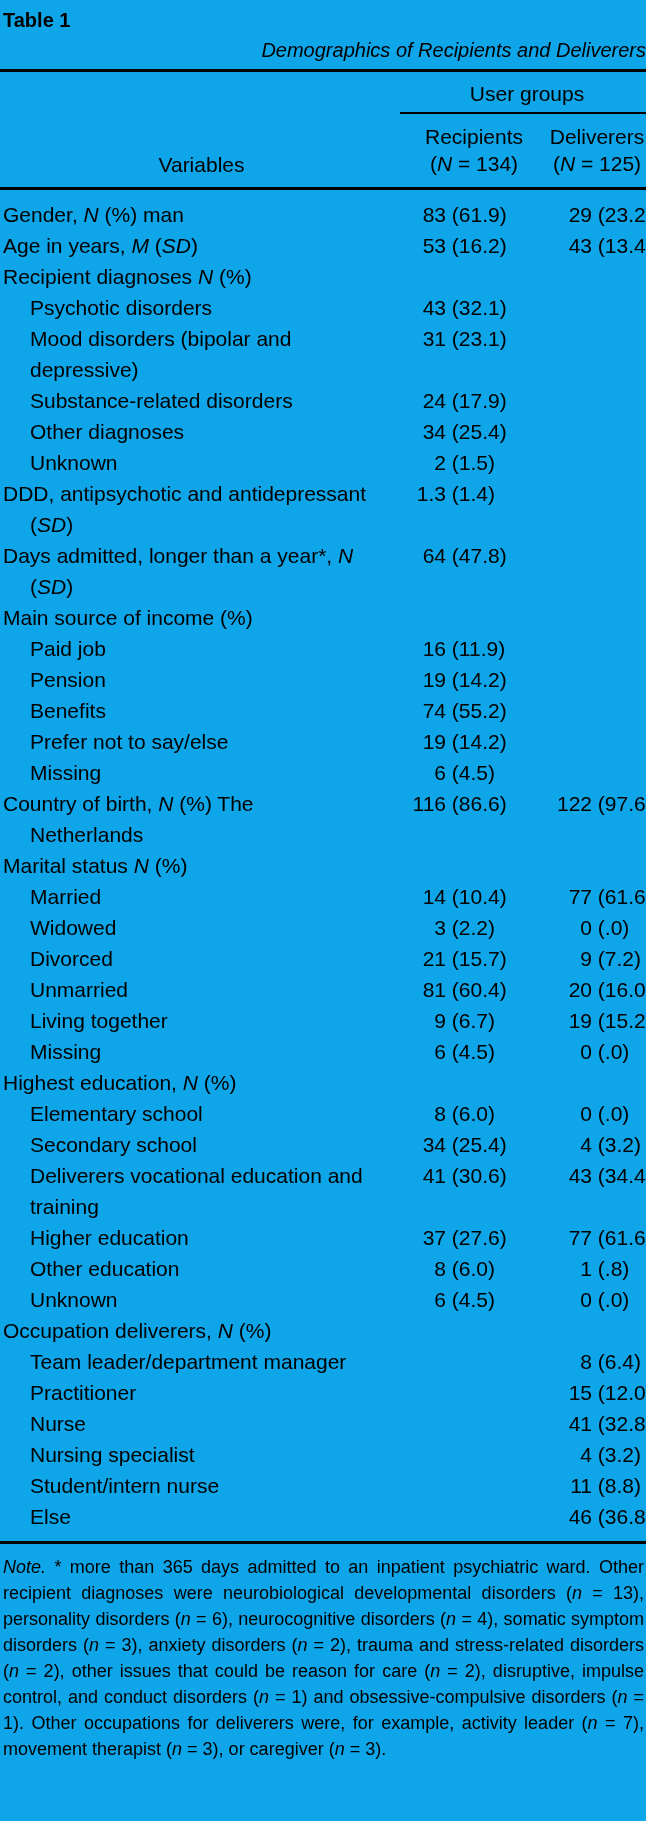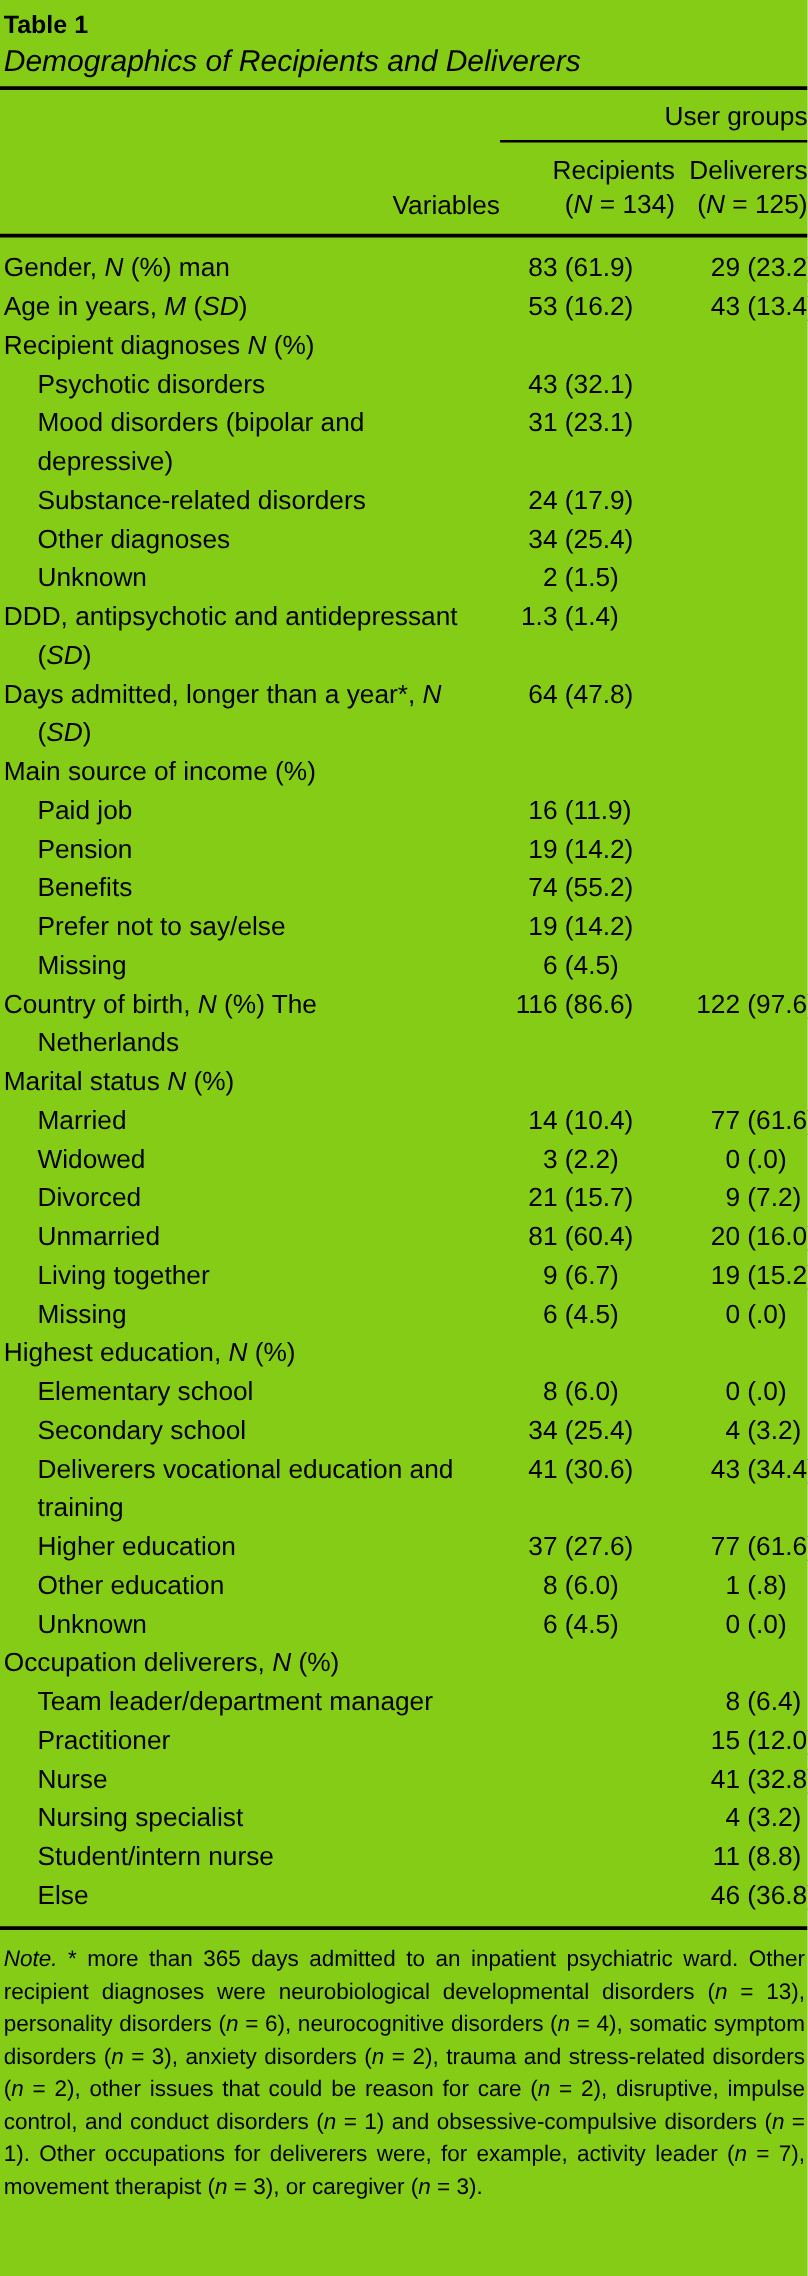--- a/index.html
+++ b/index.html
@@ -1,46 +1,47 @@
 <!DOCTYPE html>
 <html><head>
 <meta charset="utf-8">
 <style>
   html, body { margin: 0; padding: 0; background: #ffffff; }
   .page {
     width: 646px;
     min-height: 1821px;
-    background: #84cc16;
+    background: #0ea5e9;
     color: #000000;
     font-family: "Liberation Sans", sans-serif;
     box-sizing: border-box;
   }
   .caption { padding: 5px 0 0 3px; }
   .title {
     font-weight: bold;
     font-size: 20px;
     line-height: 30px;
   }
   .subtitle {
     font-style: italic;
-    font-size: 24px;
+    font-size: 20px;
     line-height: 30px;
+    text-align: right;
   }
   table.demo {
     width: 646px;
     border-collapse: collapse;
     table-layout: fixed;
     margin-top: 4px;
     border-top: 3px solid #000;
     border-bottom: 3px solid #000;
   }
   col.c1 { width: 400px; }
   col.c2 { width: 140px; }
   col.c3 { width: 106px; }
-  th { font-weight: normal; text-align: right; }
+  th { font-weight: normal; text-align: center; }
   .corner-cell { border: none; }
   .spanner-cell {
     font-size: 21px;
     padding: 10px 0 6px 8px;
     border-bottom: 2px solid #000;
     vertical-align: bottom;
   }
   .variables-cell {
     font-size: 21px;
     vertical-align: bottom;

